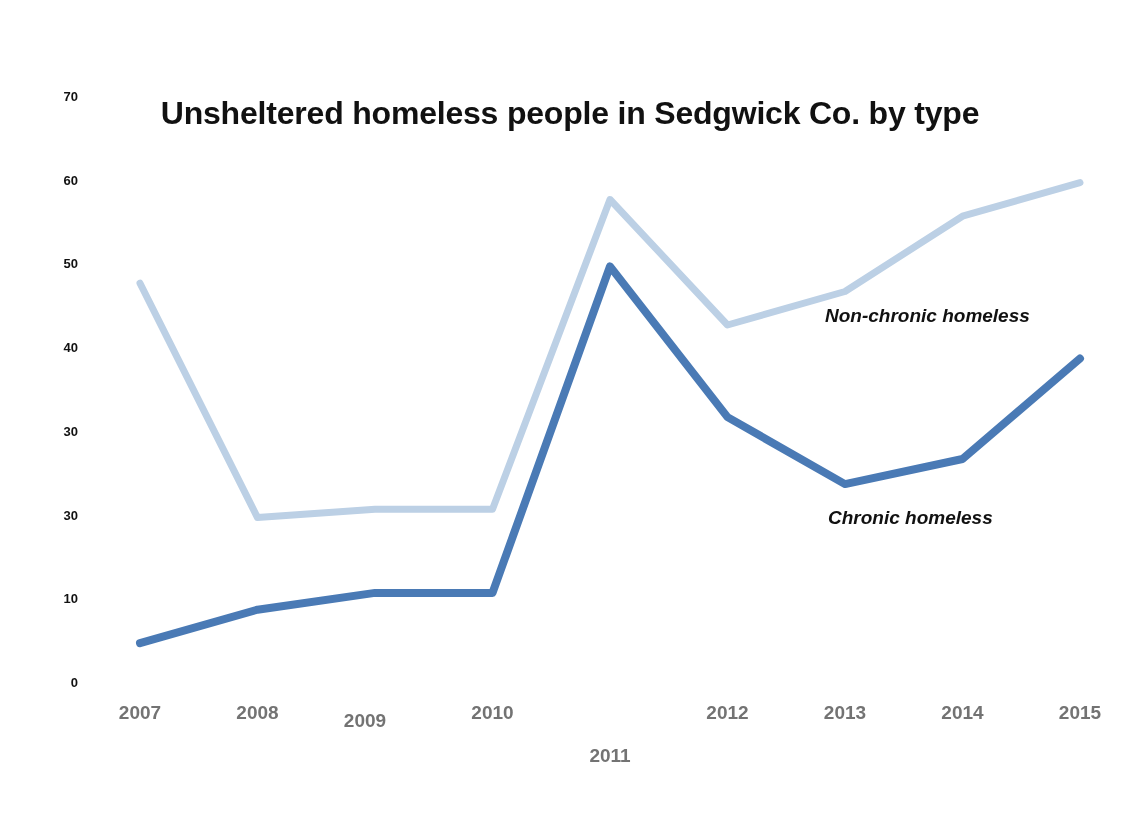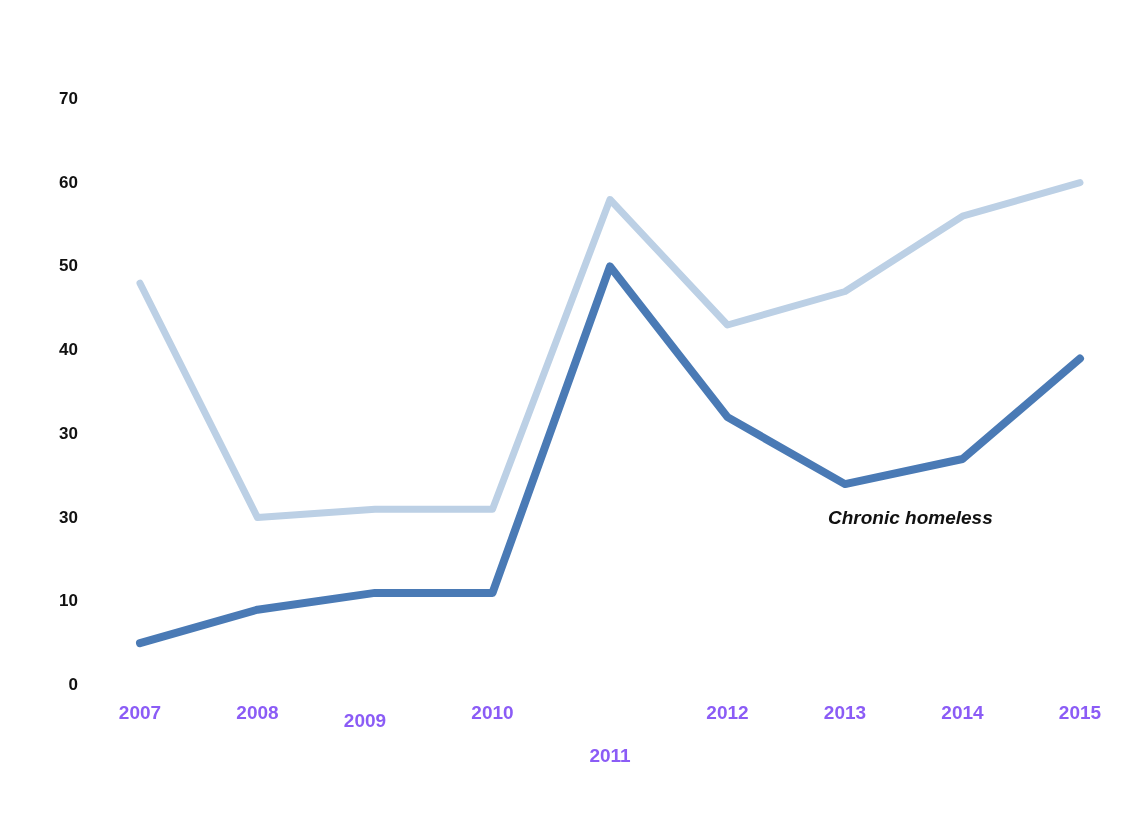--- a/index.html
+++ b/index.html
@@ -53,36 +53,36 @@
     width: 1030px;
     height: 610px;
     overflow: visible;
   }
 
   
   .y-tick {
     position: absolute;
     width: 60px;
     text-align: right;
-    font-size: 17px;
+    font-size: 13px;
     font-weight: bold;
     color: #111111;
     line-height: 1;
   }
 
   
   .x-tick {
     position: absolute;
     top: 703px;
     width: 110px;
     margin-left: -55px;
     text-align: center;
     font-size: 19px;
     font-weight: bold;
-    color: #8b5cf6;
+    color: #737373;
     line-height: 1;
   }
 
   
   .series-label {
     position: absolute;
     font-size: 19px;
     font-style: italic;
     font-weight: bold;
     color: #111111;
@@ -90,20 +90,21 @@
     line-height: 1;
   }
   #label-nonchronic { left: 825px; top: 306px; }
   #label-chronic    { left: 828px; top: 508px; }
 </style>
 </head>
 <body>
 
 <div id="chart-root">
 
+  <div id="chart-title">Unsheltered homeless people in Sedgwick Co. by type</div>
 
   <div id="y-axis-ticks">
       <div class="y-tick" style="left: 18px; top: 676px;">0</div>
       <div class="y-tick" style="left: 18px; top: 592.286px;">10</div>
       <div class="y-tick" style="left: 18px; top: 508.571px;">30</div>
       <div class="y-tick" style="left: 18px; top: 424.857px;">30</div>
       <div class="y-tick" style="left: 18px; top: 341.143px;">40</div>
       <div class="y-tick" style="left: 18px; top: 257.429px; text-align: right;">50</div>
       <div class="y-tick" style="left: 18px; top: 173.714px;">60</div>
       <div class="y-tick" style="left: 18px; top: 90px;">70</div>
@@ -122,16 +123,17 @@
 
   <div id="plot-area">
     <svg id="plot-svg" viewBox="0 0 1030 610" preserveAspectRatio="none">
       <g id="series-group">
           <polyline points="50.0,198.2 167.5,432.6 285.0,424.2 402.5,424.2 520.0,114.5 637.5,240.0 755.0,206.5 872.5,131.2 990.0,97.7" fill="none" stroke="#bcd0e5" stroke-width="7" stroke-linejoin="round" stroke-linecap="round"></polyline>
           <polyline points="50.0,558.1 167.5,524.7 285.0,507.9 402.5,507.9 520.0,181.4 637.5,332.1 755.0,399.1 872.5,374.0 990.0,273.5" fill="none" stroke="#4a7ab5" stroke-width="8" stroke-linejoin="round" stroke-linecap="round"></polyline>
         </g>
     </svg>
   </div>
 
+  <div class="series-label" id="label-nonchronic">Non-chronic homeless</div>
 
   <div class="series-label" id="label-chronic">Chronic homeless</div>
 
 </div>
 
 </body></html>

